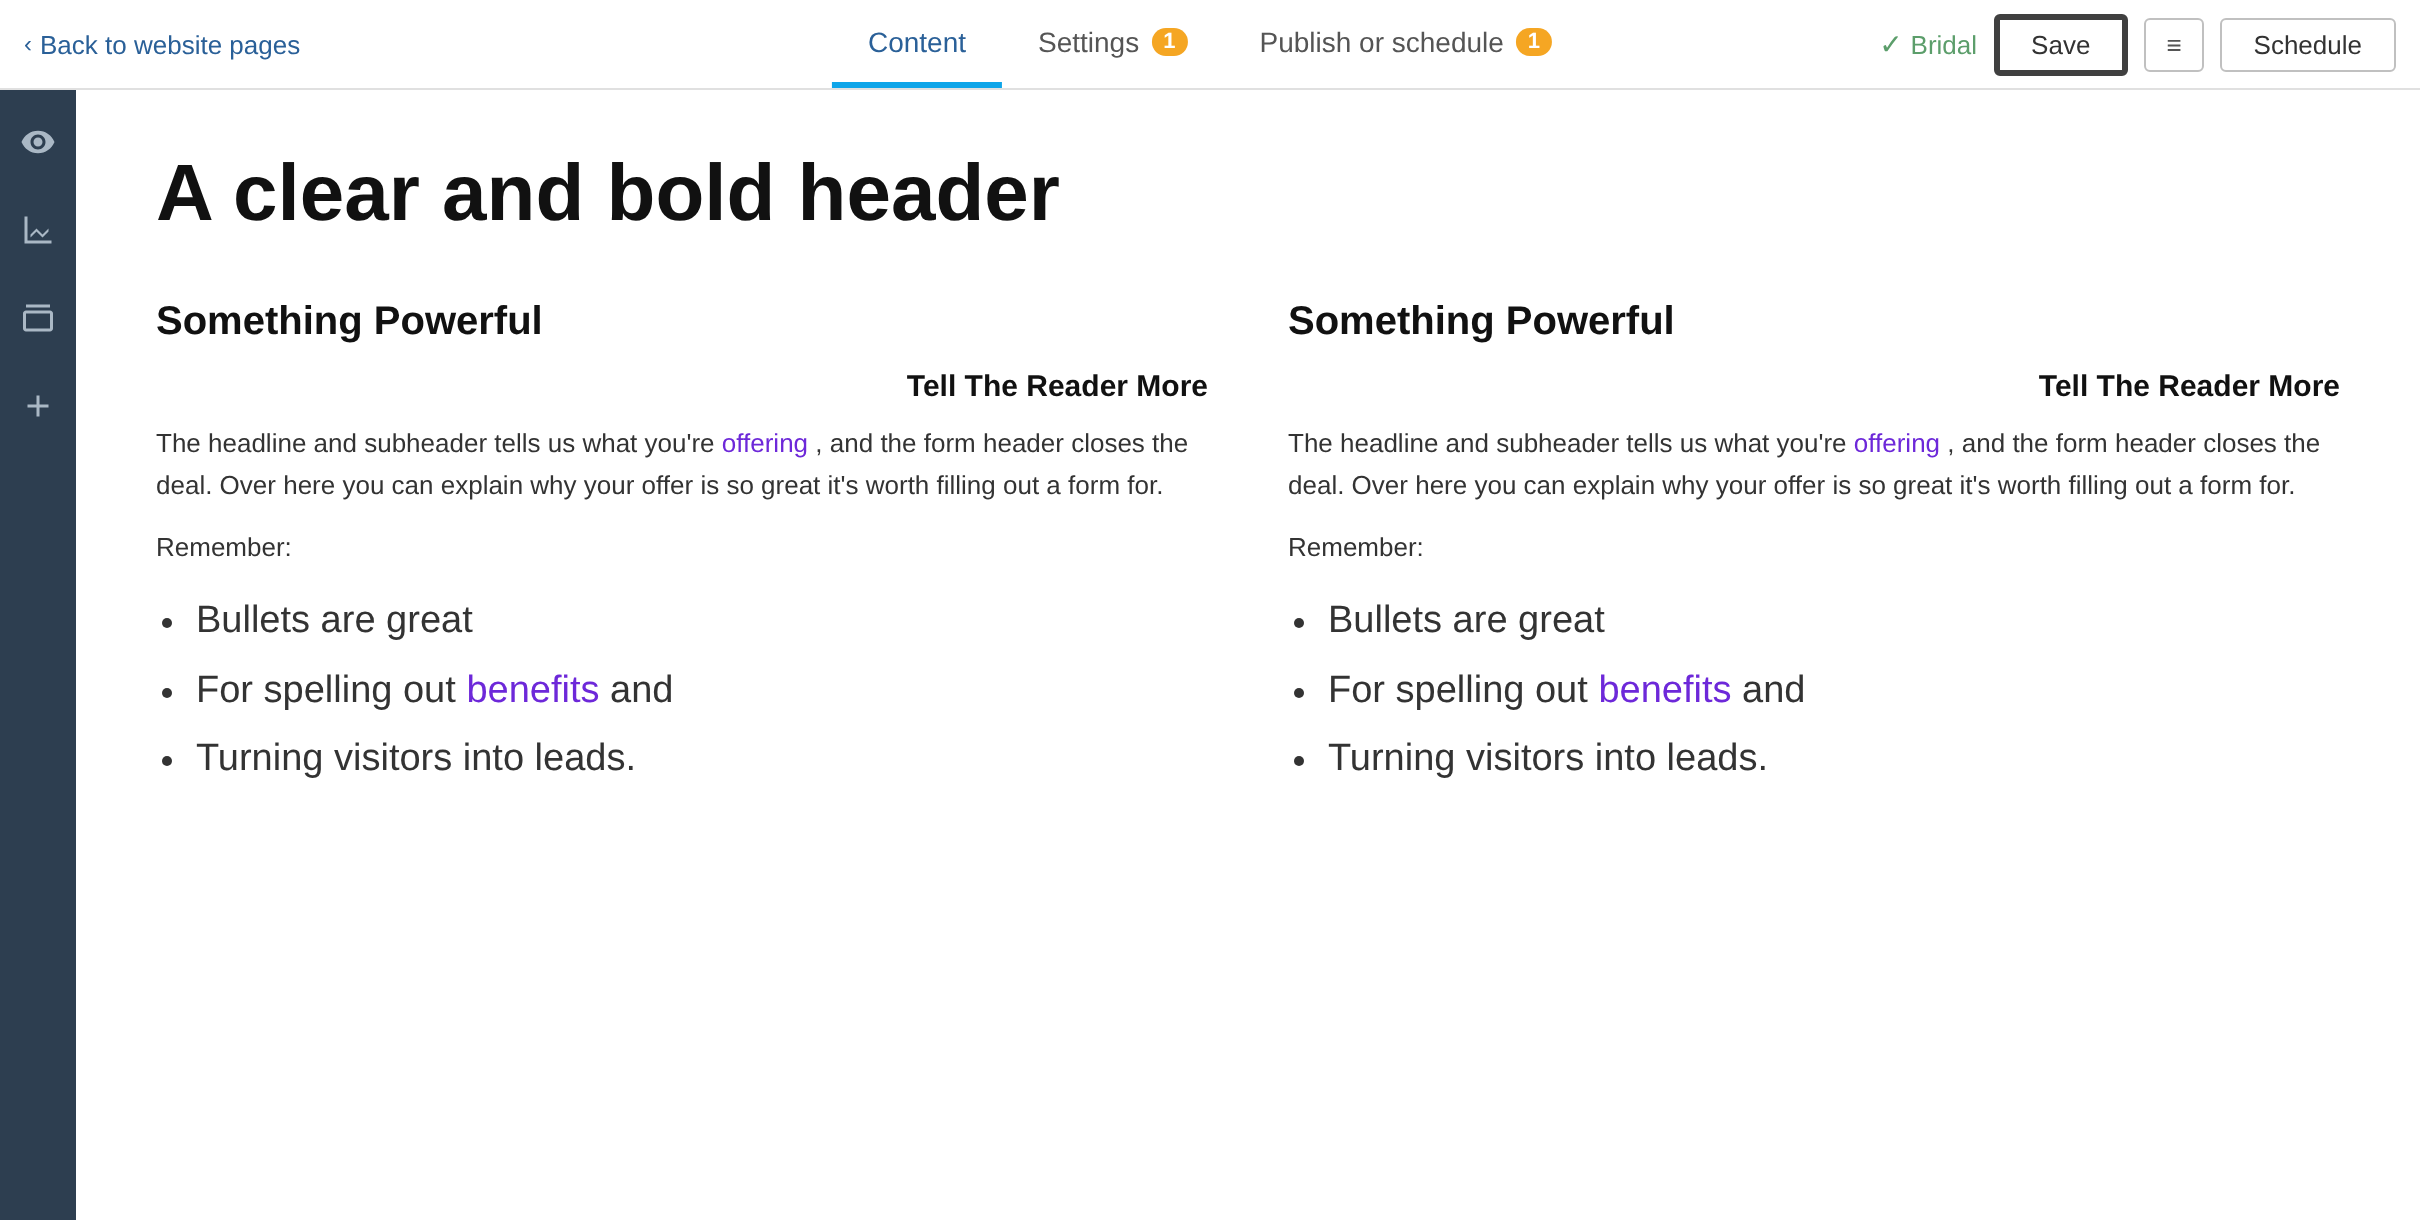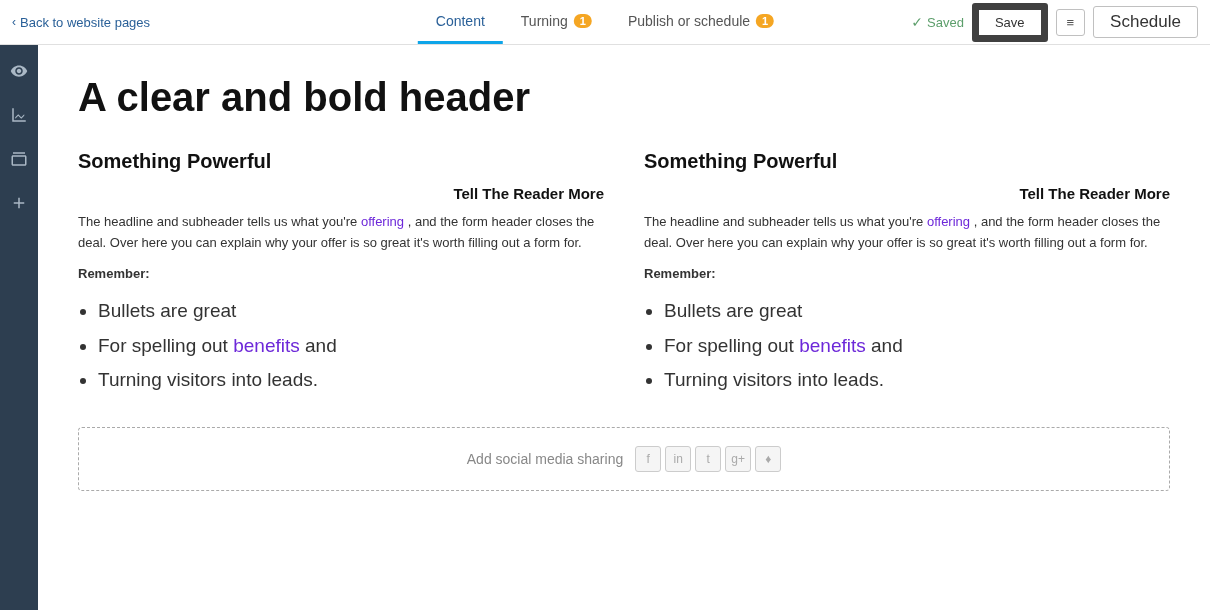--- a/index.html
+++ b/index.html
@@ -73,42 +73,42 @@
       gap: 4px;
       color: #5c9e6b;
       font-size: 13px;
     }
     .saved-text .check {
       color: #5c9e6b;
       font-size: 14px;
     }
     .btn-save {
       background: #fff;
-      border: 7px solid #404040;
+      border: 3px solid #404040;
       border-radius: 3px;
       padding: 5px 16px;
       font-size: 13px;
       cursor: pointer;
       color: #333;
     }
     .btn-more {
       background: #fff;
       border: 1px solid #c0c0c0;
       border-radius: 3px;
       padding: 5px 10px;
       font-size: 13px;
       cursor: pointer;
       color: #555;
     }
     .btn-schedule {
       background: #fff;
       border: 1px solid #c0c0c0;
       border-radius: 3px;
       padding: 5px 16px;
-      font-size: 17px;
+      font-size: 13px;
       cursor: pointer;
       color: #333;
     }
 
     
     .main-layout {
       display: flex;
       flex: 1;
       overflow: hidden;
     }
@@ -183,21 +183,20 @@
     .col-section ul {
       font-size: 19px;
       color: #333;
       padding-left: 20px;
       line-height: 1.8;
     }
     .remember-label {
       font-size: 13px;
       color: #333;
       margin-bottom: 4px;
-      font-weight: bold;
     }
 
     
     .social-block {
       border: 1px dashed #aaa;
       border-radius: 4px;
       padding: 18px;
       display: flex;
       align-items: center;
       justify-content: center;
@@ -237,33 +236,33 @@
   <a class="back-link">
     <span class="chevron">‹</span>
     <span>Back to website pages</span>
   </a>
 
   <div class="nav-tabs">
     <div class="nav-tab active">
       <span>Content</span>
     </div>
     <div class="nav-tab">
-      <span>Turning</span>
+      <span>Settings</span>
       <span class="badge">1</span>
     </div>
     <div class="nav-tab">
       <span>Publish or schedule</span>
       <span class="badge">1</span>
     </div>
   </div>
 
   <div class="nav-right">
     <span class="saved-text">
       <span class="check">✓</span>
-      <span>Saved</span>
+      <span>Bridal</span>
     </span>
     <button class="btn-save">Save</button>
     <button class="btn-more">≡</button>
     <button class="btn-schedule">Schedule</button>
   </div>
 </div>
 
 <div class="main-layout">
 
   <div class="sidebar">
@@ -329,26 +328,16 @@
           <li>
             <span>For spelling out</span>
             <a>benefits</a>
             <span> and</span>
           </li>
           <li><span>Turning visitors into leads.</span></li>
         </ul>
       </div>
     </div>
 
-    <div class="social-block">
-      <span>Add social media sharing</span>
-      <div class="social-icons">
-        <div class="social-icon-box">f</div>
-        <div class="social-icon-box">in</div>
-        <div class="social-icon-box">t</div>
-        <div class="social-icon-box">g+</div>
-        <div class="social-icon-box">♦</div>
-      </div>
-    </div>
 
 
   </div>
 </div>
 
 </body></html>

